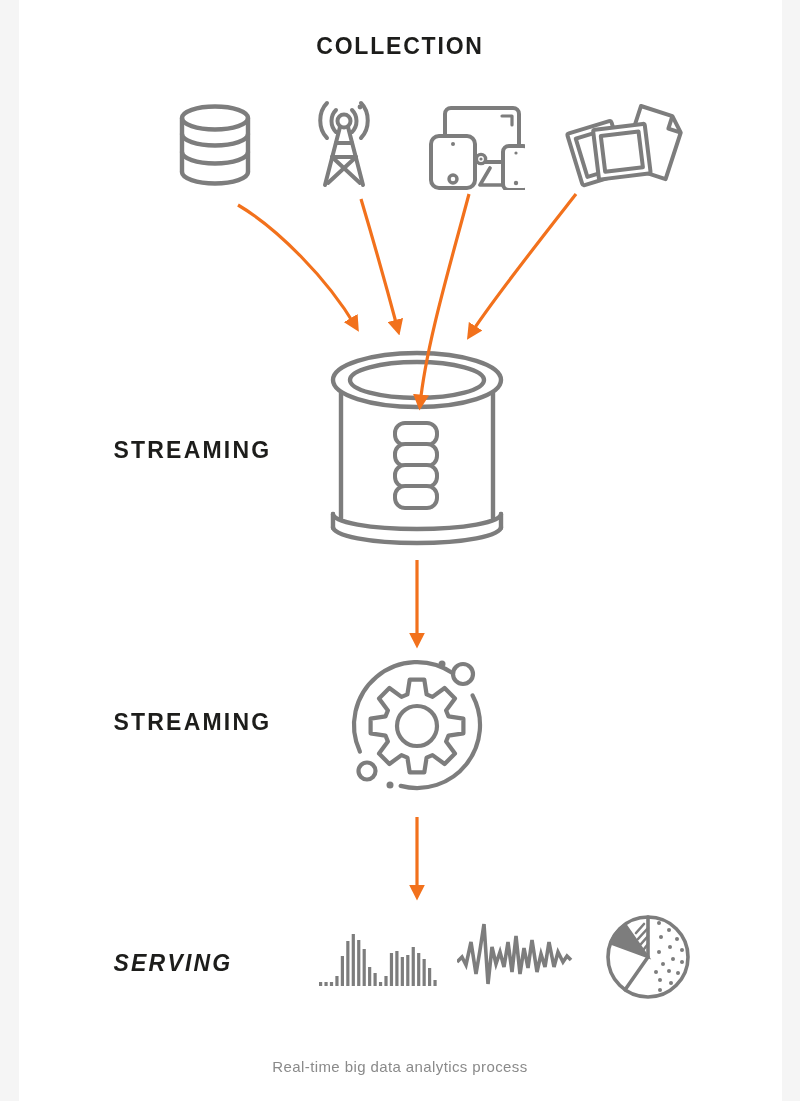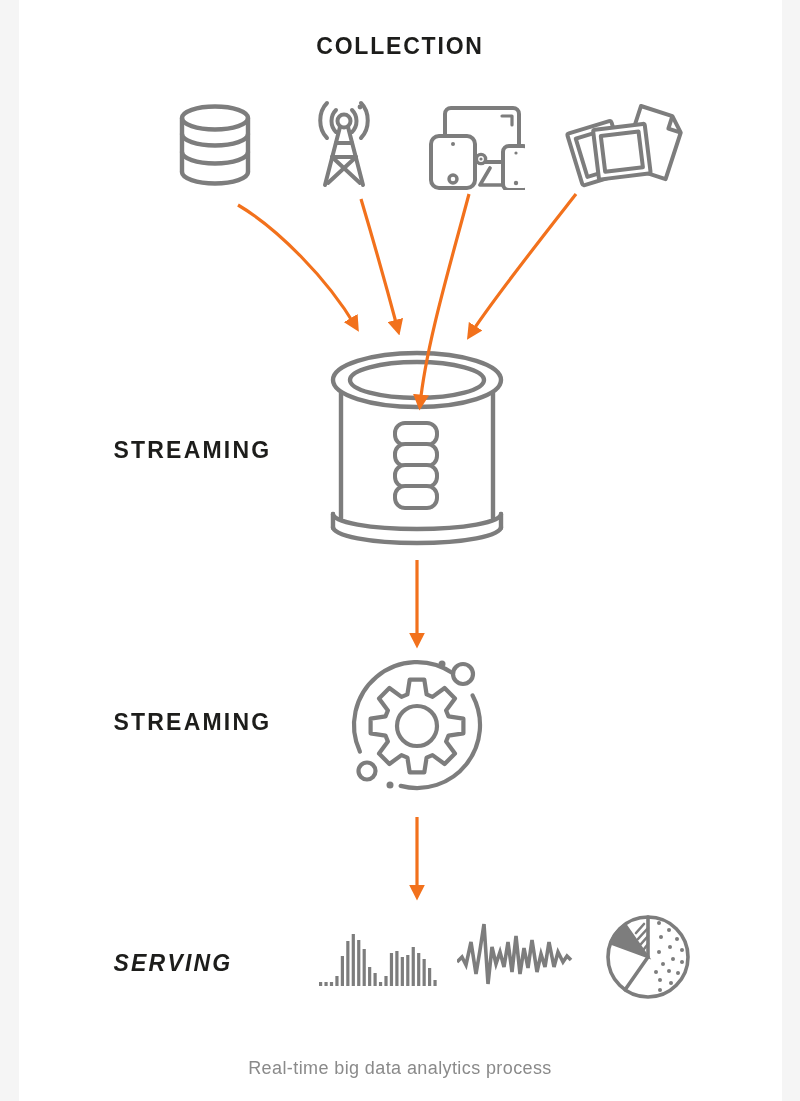--- a/index.html
+++ b/index.html
@@ -22,21 +22,21 @@
   }
   .stage-label{
     position:absolute;left:95px;
     font-size:23px;font-weight:700;letter-spacing:2.2px;color:var(--label-dark);
   }
   .stage-label.streaming{top:437px;}
   .stage-label.processing{top:709px;}
   .stage-label.serving{top:950px;font-style:italic;}
   .caption{
     position:absolute;top:1058px;left:0;width:100%;text-align:center;
-    font-size:18px;font-weight:400;letter-spacing:0.4px;color:var(--caption-gray);
+    font-size:15px;font-weight:400;letter-spacing:0.4px;color:var(--caption-gray);
   }
   .icon{position:absolute;color:var(--icon-gray);}
   .icon svg{display:block;}
   .arrows{position:absolute;left:0;top:0;width:800px;height:1101px;color:var(--accent-orange);pointer-events:none;}
   .arrows path.flow{stroke:currentColor;stroke-width:3.2;fill:none;}
   #ah path{fill:currentColor;}
 </style>
 </head>
 <body>
 

